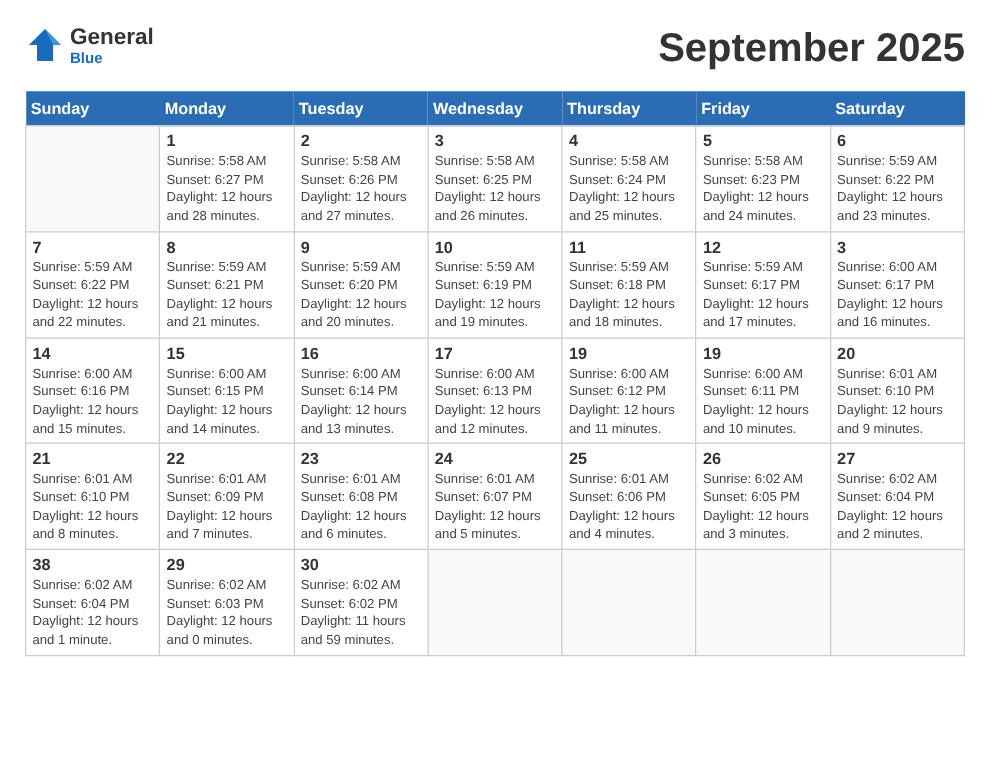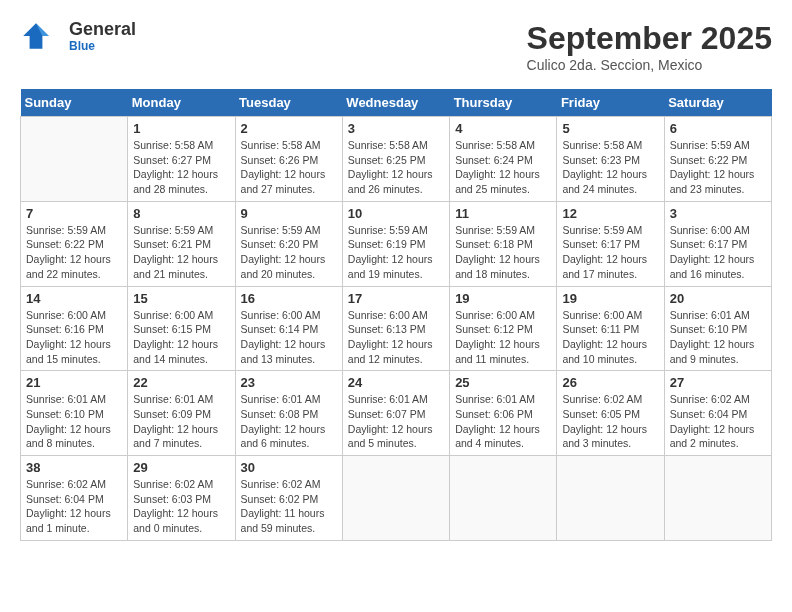--- a/index.html
+++ b/index.html
@@ -12,21 +12,21 @@
     }
     .header {
       display: flex;
       justify-content: space-between;
       align-items: flex-start;
       margin-bottom: 16px;
     }
     .logo {
       display: flex;
       align-items: center;
-      gap: 17px;
+      gap: 4px;
     }
     .logo-text {
       display: flex;
       flex-direction: column;
       line-height: 1.1;
     }
     .logo-general {
       font-size: 18px;
       font-weight: bold;
       color: #333;
@@ -101,21 +101,20 @@
       <polygon points="20,4 36,20 28,20 28,36 12,36 12,20 4,20" fill="#1a6bbf"></polygon>
       <polygon points="20,4 36,20 28,20" fill="#4da6e8" opacity="0.7"></polygon>
     </svg>
     <div class="logo-text">
       <span class="logo-general">General</span>
       <span class="logo-blue">Blue</span>
     </div>
   </div>
   <div class="title-block">
     <div class="month-title">September 2025</div>
-    <div class="subtitle">Culico 2da. Seccion, Mexico</div>
   </div>
 </div>
 
 <table>
   <thead>
     <tr>
     <th>Sunday</th>
         <th>Monday</th>
         <th>Tuesday</th>
         <th>Wednesday</th>

